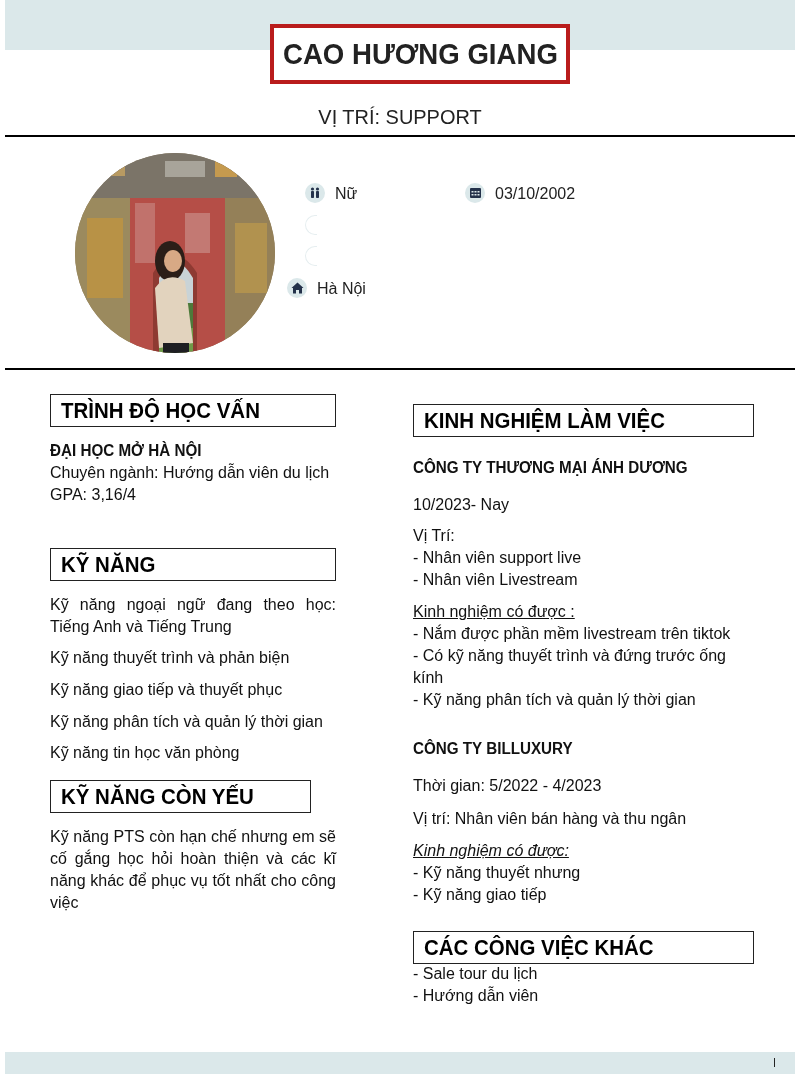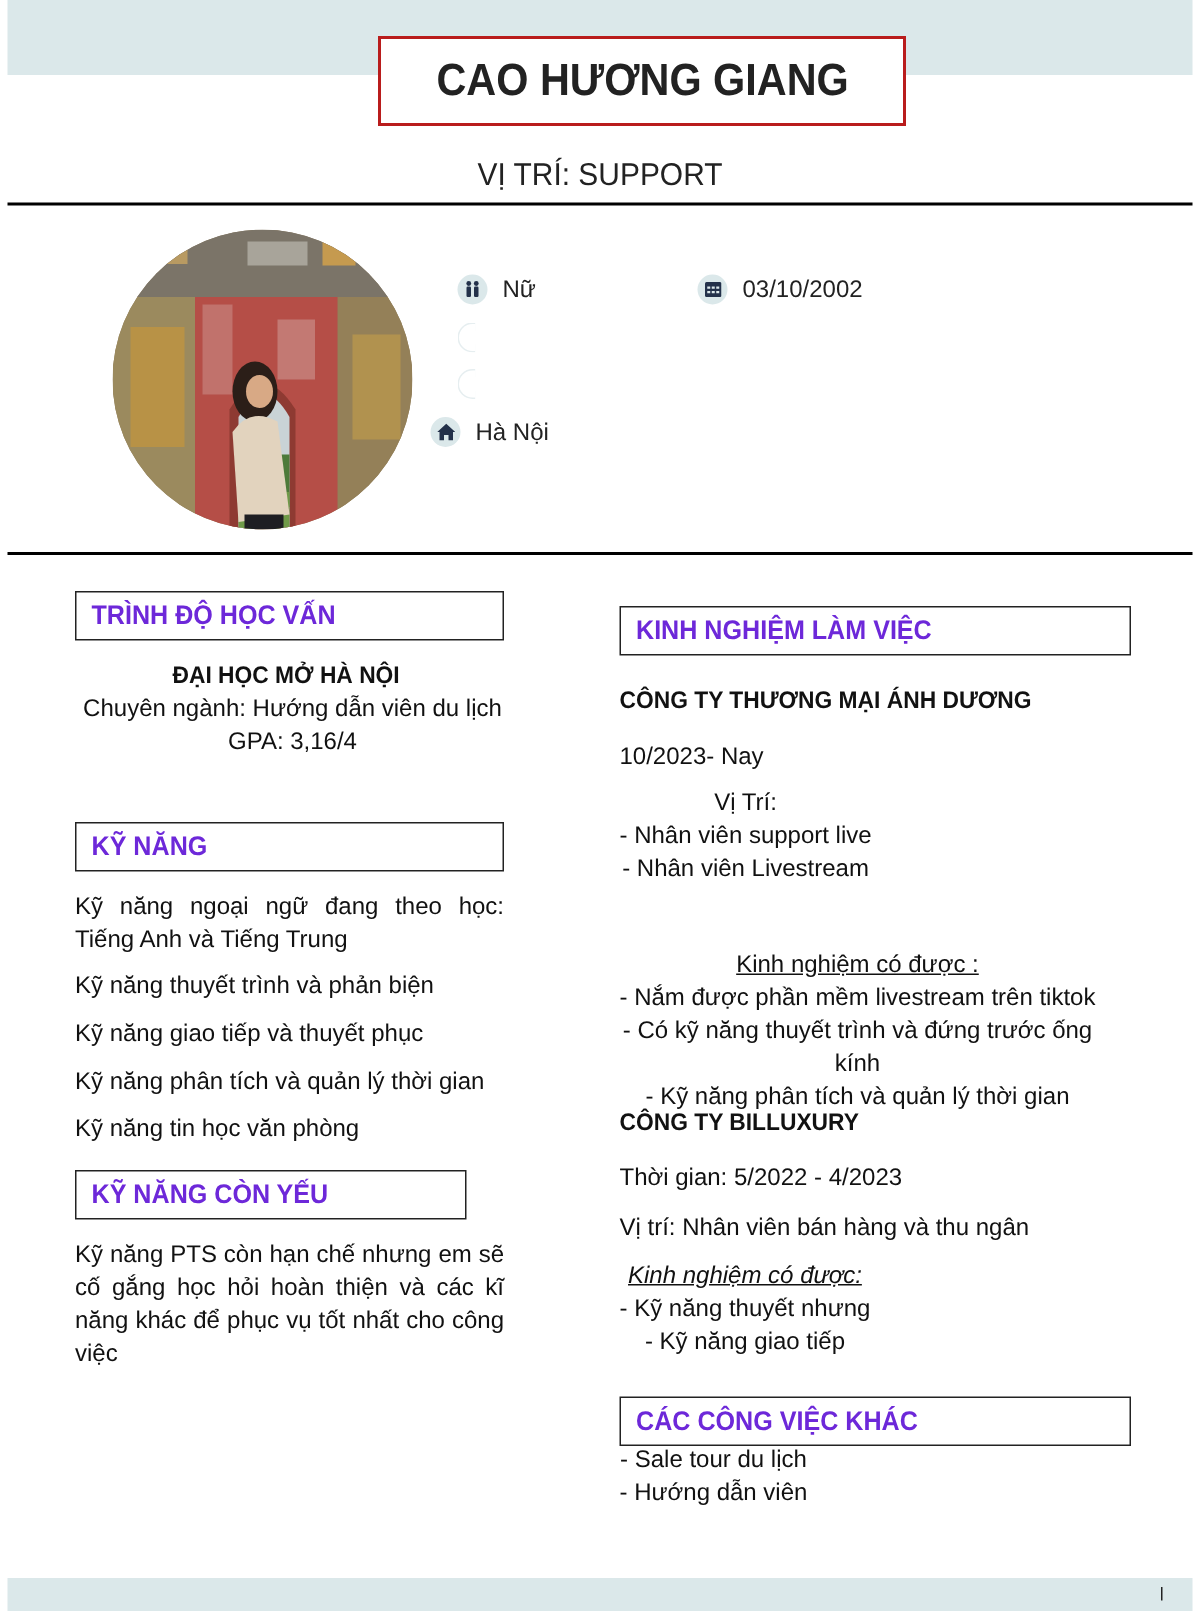--- a/index.html
+++ b/index.html
@@ -3,44 +3,44 @@
 <meta charset="utf-8">
 <style>
   * { box-sizing: border-box; margin: 0; padding: 0; }
   html, body { width: 800px; height: 1074px; background: #ffffff; overflow: hidden; }
   body { position: relative; font-family: "Liberation Sans", sans-serif; color: #111; }
 
   .top-band { position: absolute; left: 5px; top: 0; width: 790px; height: 50px; background: #dbe8ea; }
   .bottom-band { position: absolute; left: 5px; top: 1052px; width: 790px; height: 22px; background: #dbe8ea; }
   .bottom-mark { position: absolute; left: 774px; top: 1058px; width: 1px; height: 9px; background: #222; }
 
-  .name-box { position: absolute; left: 252px; top: 24px; width: 352px; height: 60px; border: 2px solid #b91c1c; background: #fff; display: flex; align-items: center; justify-content: center; }
+  .name-box { position: absolute; left: 270px; top: 24px; width: 300px; height: 60px; border: 4px solid #b91c1c; background: #fff; display: flex; align-items: center; justify-content: center; }
   .name-text { font-size: 30px; font-weight: bold; color: #222; letter-spacing: 0px; transform: scaleX(0.92); white-space: nowrap; }
 
   .position { position: absolute; left: 0; top: 105px; width: 800px; text-align: center; font-size: 21px; color: #222; transform: scaleX(0.95); }
 
   .rule { position: absolute; left: 5px; width: 790px; height: 2px; background: #000; }
   .rule.r1 { top: 135px; }
   .rule.r2 { top: 368px; }
 
   .avatar { position: absolute; left: 75px; top: 153px; width: 200px; height: 200px; border-radius: 50%; overflow: hidden; }
   .avatar svg { display: block; }
 
   .info-row { position: absolute; display: flex; align-items: flex-end; font-size: 16px; color: #222; }
   .info-icon { width: 20px; height: 20px; border-radius: 50%; background: #dbe8ea; display: flex; align-items: center; justify-content: center; margin-right: 10px; }
   .info-icon.ghost { background: #fff; border: 1px solid #e6eef0; border-right: none; width: 12px; border-radius: 10px 0 0 10px; }
 
-  .sec-head { position: absolute; border: 1.5px solid #222; height: 33px; display: flex; align-items: center; padding-left: 10px; font-weight: bold; font-size: 18px; color: #6d28d9; }
+  .sec-head { position: absolute; border: 1.5px solid #222; height: 33px; display: flex; align-items: center; padding-left: 10px; font-weight: bold; font-size: 22px; color: #000000; }
   .sec-head span { display: inline-block; transform: scaleX(0.93); transform-origin: left center; white-space: nowrap; }
 
-  .txt { position: absolute; font-size: 16px; color: #111; line-height: 22px; text-align: center; }
+  .txt { position: absolute; font-size: 16px; color: #111; line-height: 22px; }
   .txt span.line { display: block; white-space: nowrap; }
   .bold { font-weight: bold; }
   .justify { text-align: justify; text-align-last: left; white-space: normal; }
-  .u { text-decoration: underline; margin-top: 32px; }
+  .u { text-decoration: underline; }
   .ui { text-decoration: underline; font-style: italic; }
   .cond { display: inline-block; transform: scaleX(0.95); transform-origin: left center; white-space: nowrap; }
 </style>
 </head>
 <body>
 
 <div class="top-band"></div>
 <div class="bottom-band"></div>
 <div class="bottom-mark"></div>
 

